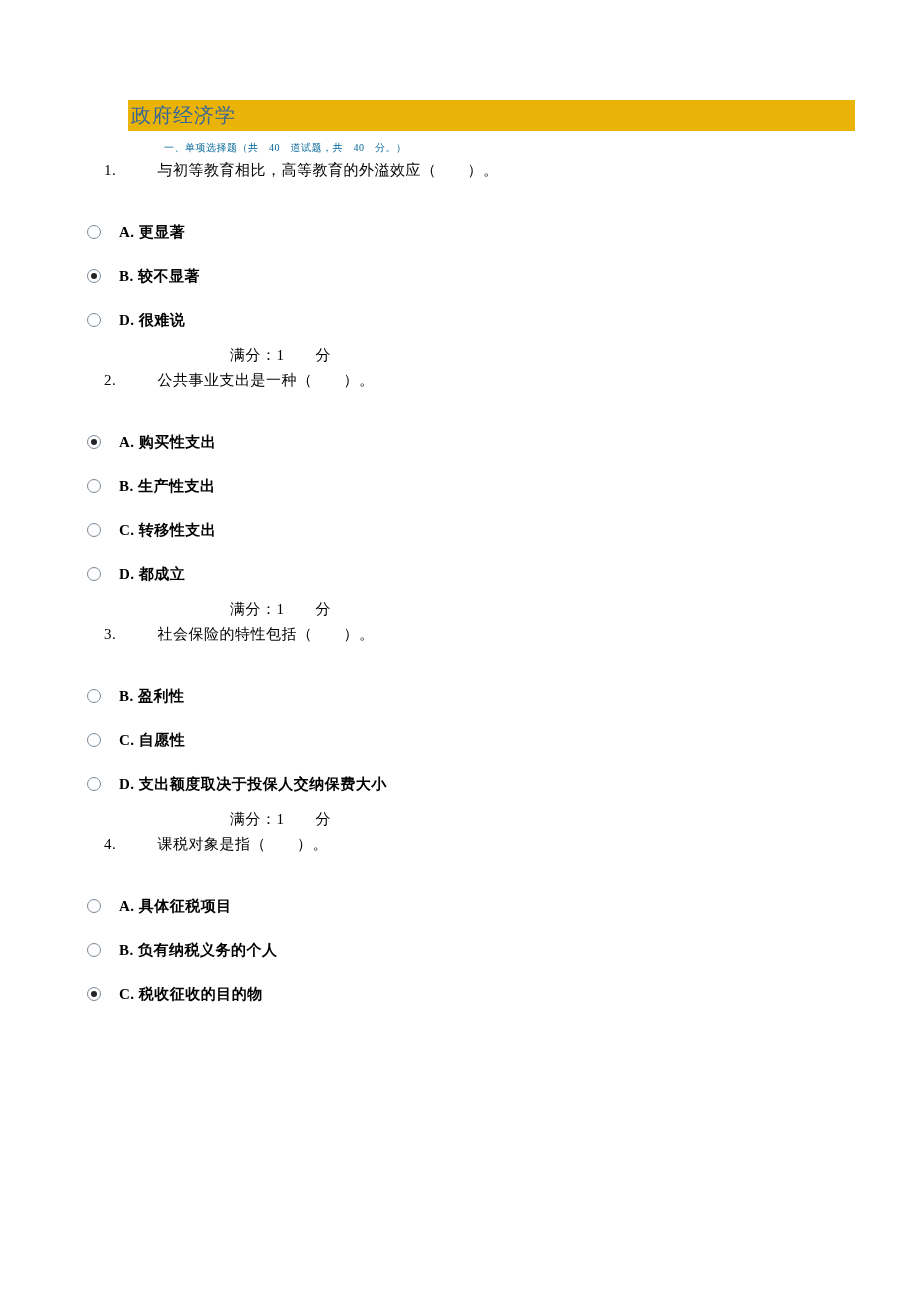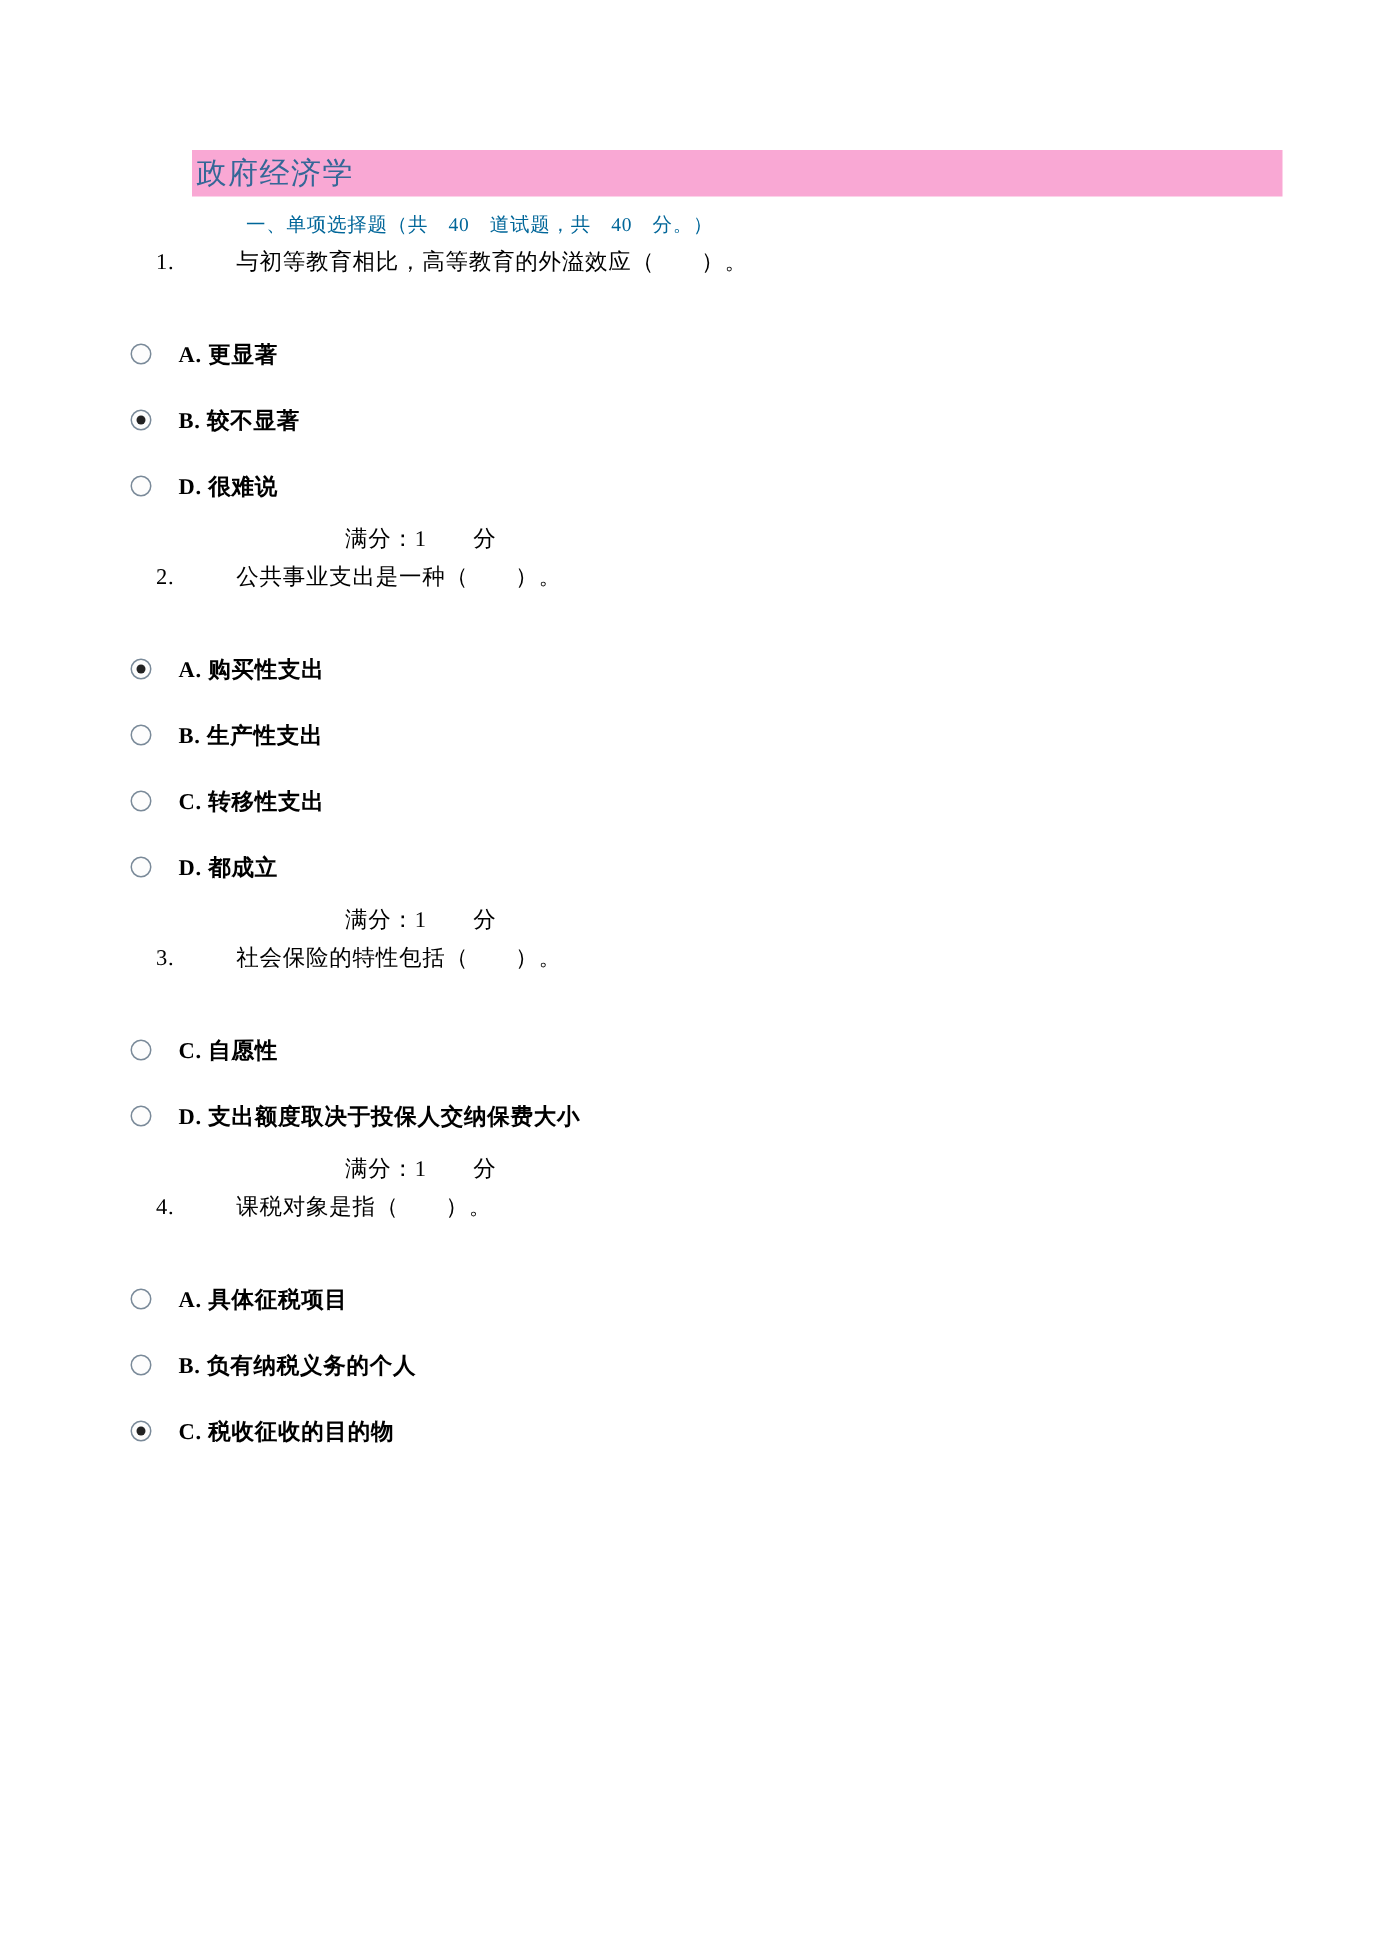--- a/index.html
+++ b/index.html
@@ -10,34 +10,34 @@
       color: #000;
       width: 920px;
       padding: 0;
     }
     .content {
       padding: 100px 0 40px 0;
     }
     .title-band {
       margin-left: 128px;
       margin-right: 65px;
-      background: #f9a8d4;
+      background: #eab308;
       padding: 2px 0 2px 3px;
       margin-bottom: 6px;
     }
     .title-band span {
       font-family: "SimHei", "黑体", sans-serif;
       font-size: 20px;
       color: #356797;
       letter-spacing: 1px;
     }
     .section-header {
       margin-left: 164px;
       color: #006699;
-      font-size: 13px;
+      font-size: 10px;
       padding: 4px 0 2px 0;
       letter-spacing: 0.5px;
     }
     .question-text {
       margin-left: 104px;
       padding: 4px 0 6px 0;
       font-size: 15px;
       letter-spacing: 0.5px;
     }
     .question-text .qnum {
@@ -138,20 +138,24 @@
     <span class="option-label">D. 都成立</span>
   </div>
   <div class="score-line">满分：1　　分</div>
 
   <div class="question-text">
     <span class="qnum">3. </span><span>　社会保险的特性包括（　　）。</span>
   </div>
   <div class="gap"></div>
   <div class="option-row">
     <span class="radio"></span>
+    <span class="option-label">B. 盈利性</span>
+  </div>
+  <div class="option-row">
+    <span class="radio"></span>
     <span class="option-label">C. 自愿性</span>
   </div>
   <div class="option-row">
     <span class="radio"></span>
     <span class="option-label">D. 支出额度取决于投保人交纳保费大小</span>
   </div>
   <div class="score-line">满分：1　　分</div>
 
   <div class="question-text">
     <span class="qnum">4. </span><span>　课税对象是指（　　）。</span>

